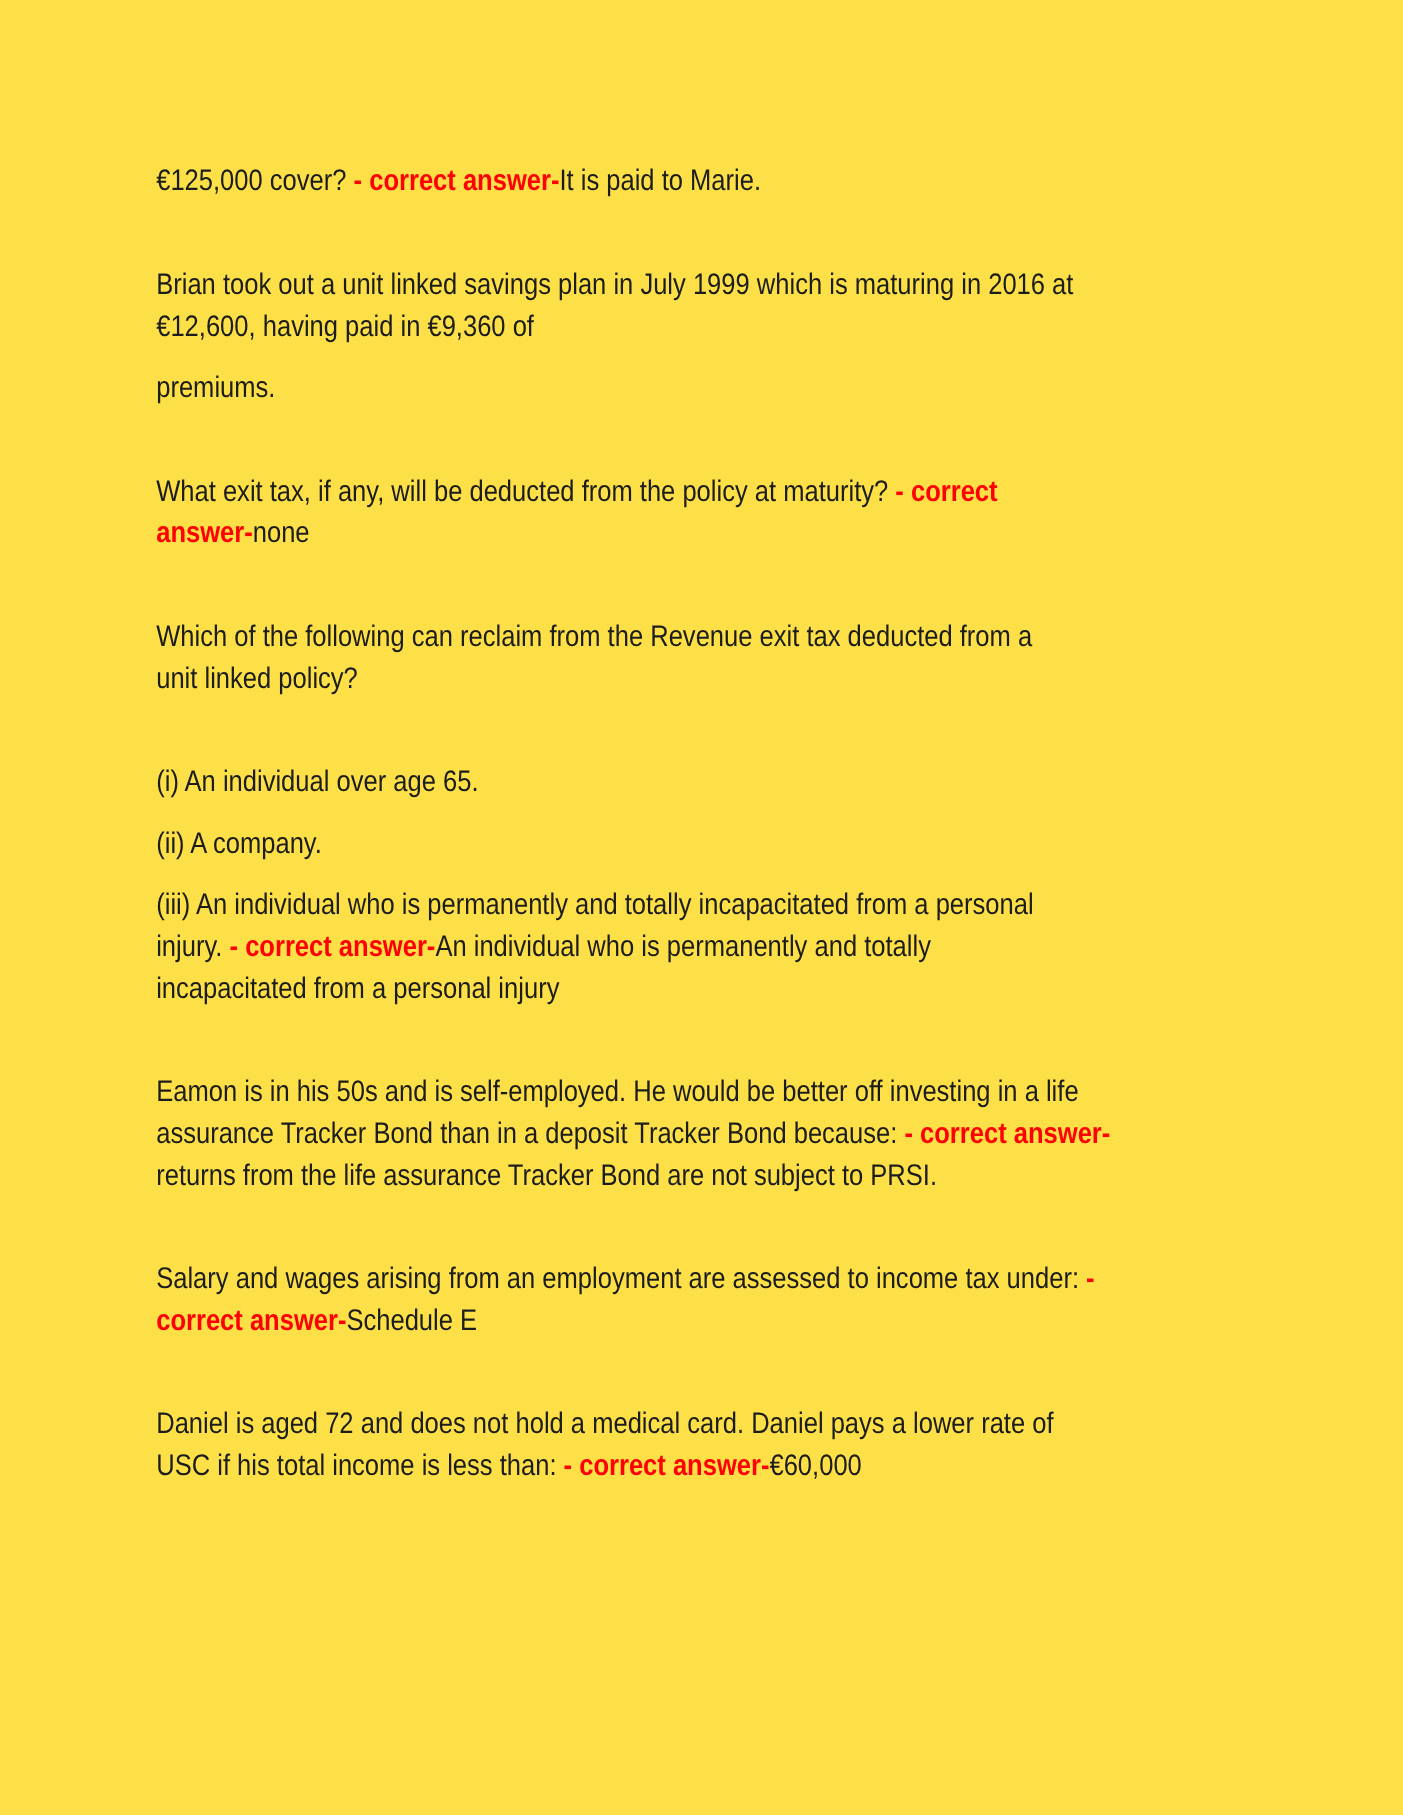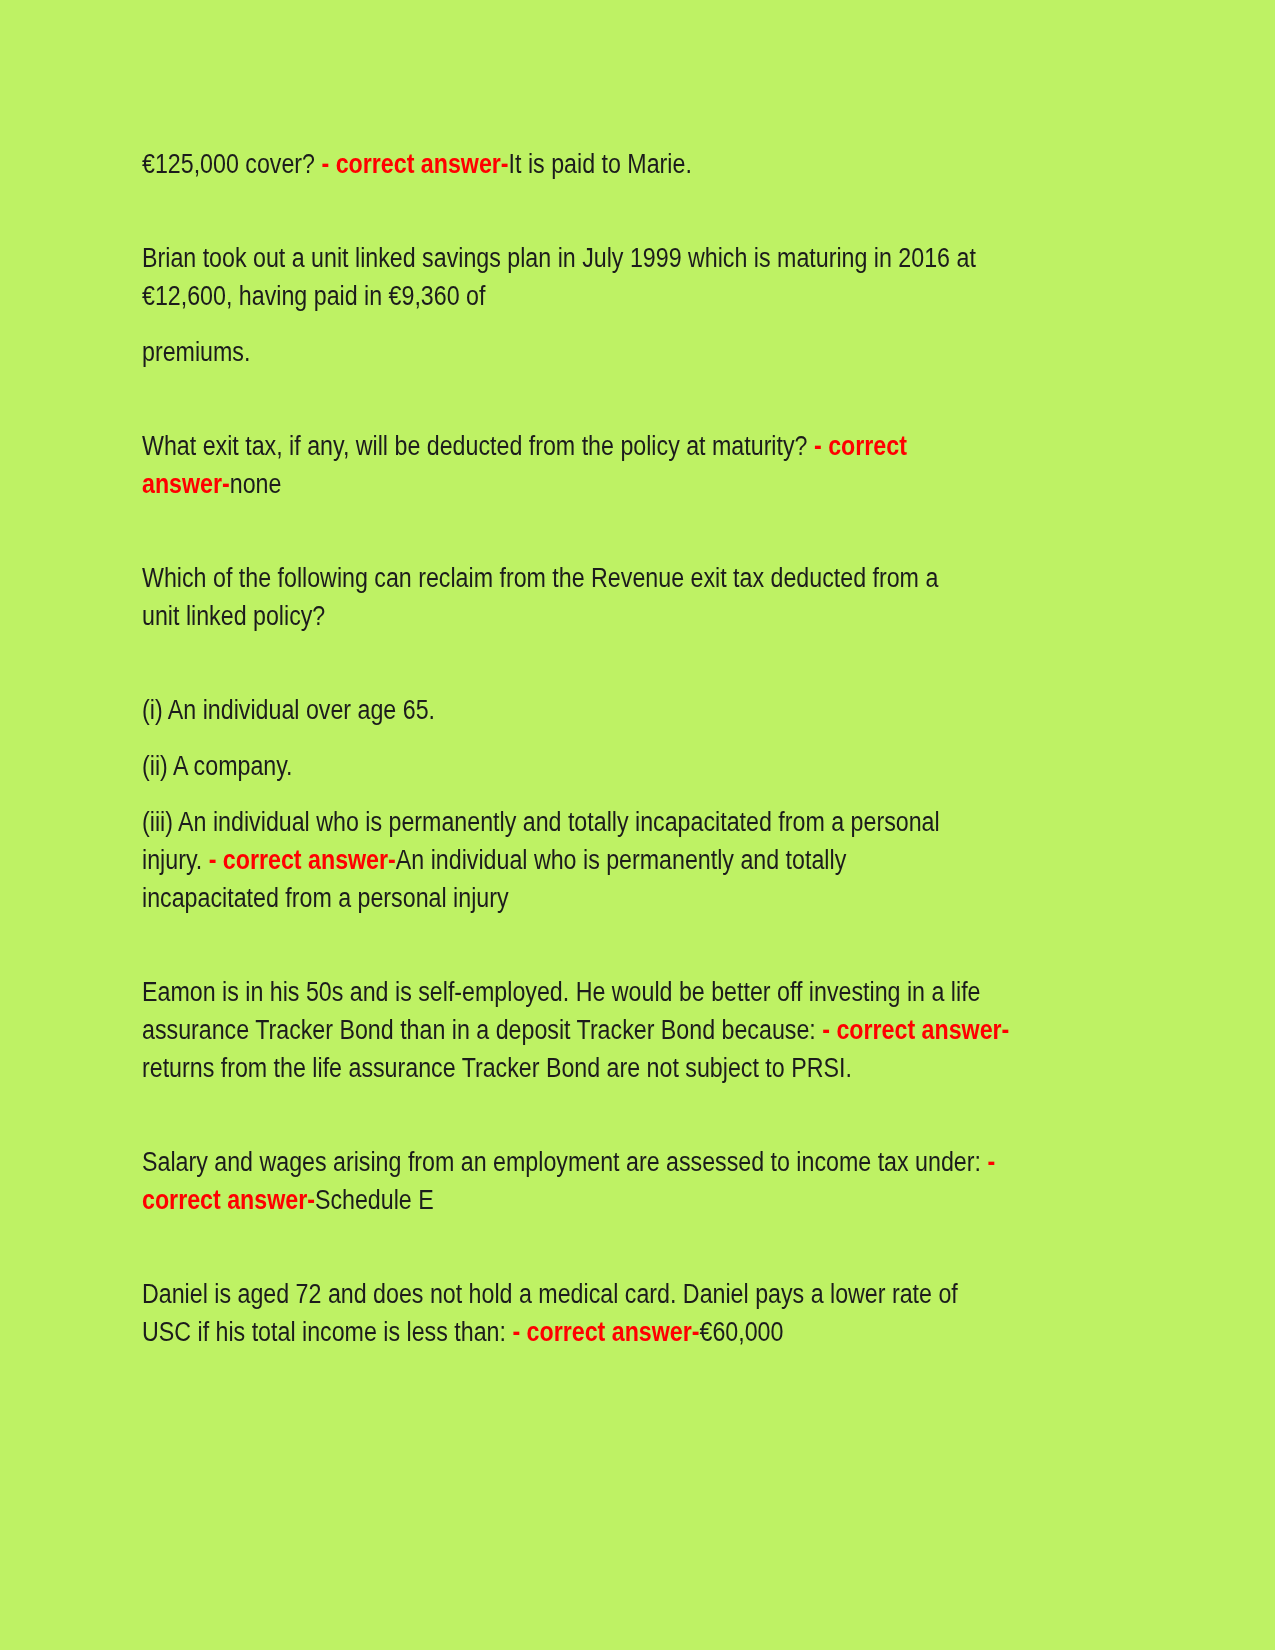--- a/index.html
+++ b/index.html
@@ -4,21 +4,21 @@
 <style>
   html, body {
     margin: 0;
     padding: 0;
     background: #d8d8d8;
   }
   .page {
     position: relative;
     width: 1275px;
     height: 1650px;
-    background: #bef264;
+    background: #fde047;
     overflow: hidden;
   }
   .text-col {
     position: absolute;
     left: 142px;
     top: 145px;
     width: 1200px;
     transform: scaleX(0.86);
     transform-origin: 0 0;
     font-family: "Liberation Sans", sans-serif;

